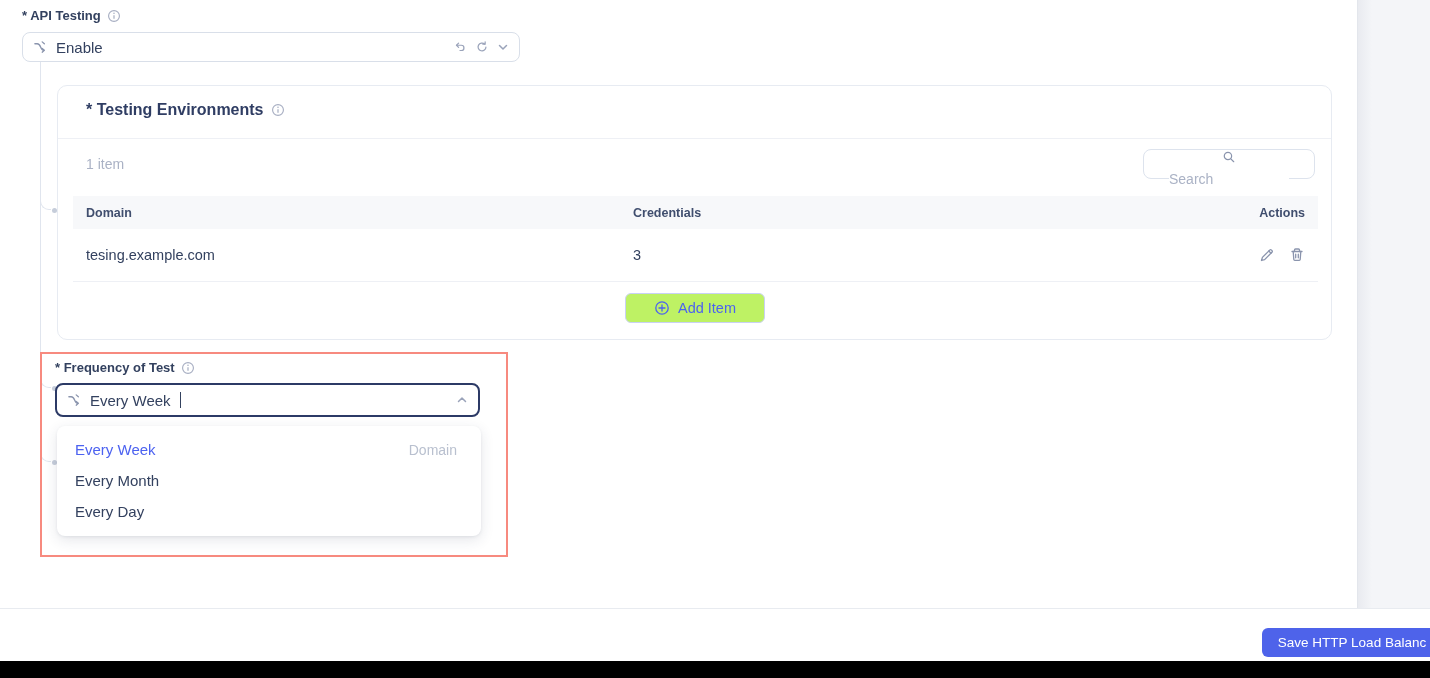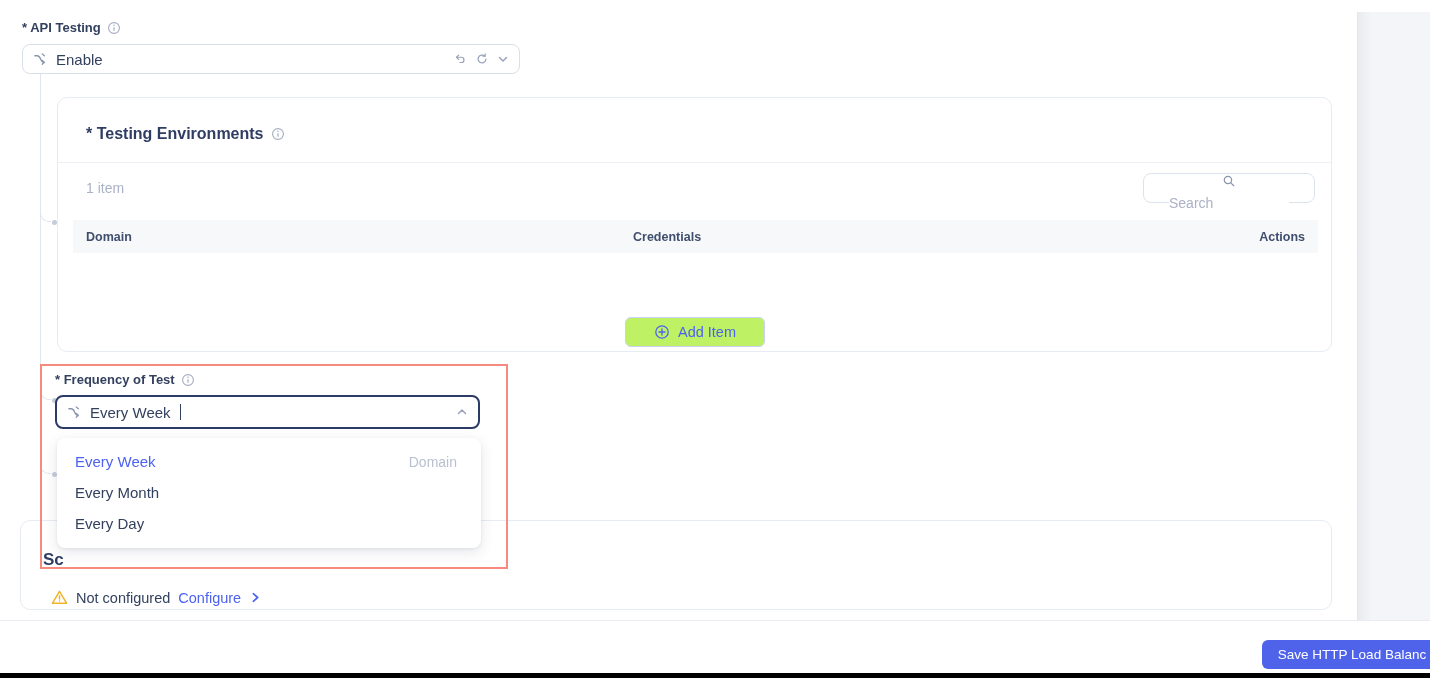--- a/index.html
+++ b/index.html
@@ -1,18 +1,18 @@
 <!DOCTYPE html>
 <html><head>
 <meta charset="utf-8">
 <style>
   * { margin:0; padding:0; box-sizing:border-box; }
   html,body { width:1430px; height:678px; overflow:hidden; background:#fff;
     font-family:"Liberation Sans", sans-serif; color:#33415f; }
-  .abs { position:absolute;margin-top:12px; }
+  .abs { position:absolute; }
   #stage { position:relative; width:1430px; height:678px; background:#fff; }
 
   
   .right-panel { left:1357px; top:0; width:73px; height:609px;
     background:linear-gradient(to right,#e9ebf0 0,#f4f5f8 14px,#f4f5f8 100%);
     border-left:1px solid #e3e6ec; }
 
   
   .field-label { font-size:13px; font-weight:bold; color:#33415f; display:flex; align-items:center; gap:6px; }
 
@@ -161,20 +161,40 @@
       </span>
       <input type="text" placeholder="Search" style="">
     </div>
 
     <div class="abs tbl-head" style="left:15px; top:110px; width:1245px; height:33px;">
       <div class="col-domain">Domain</div>
       <div class="col-cred">Credentials</div>
       <div class="col-actions">Actions</div>
     </div>
 
+    <div class="abs tbl-row" style="left:15px; top:143px; width:1245px; height:53px;">
+      <div class="col-domain">tesing.example.com</div>
+      <div class="col-cred">3</div>
+      <div class="row-actions">
+        <span>
+          <svg width="16" height="16" viewBox="0 0 16 16" fill="none" stroke="#8a94ad" stroke-width="1.3" stroke-linecap="round" stroke-linejoin="round">
+              <path d="M2.5 13.5l.9-3.1 7.3-7.3a1.3 1.3 0 0 1 1.8 0l.4.4a1.3 1.3 0 0 1 0 1.8l-7.3 7.3-3.1.9z"></path>
+              <path d="M9.8 4l2.2 2.2"></path>
+            </svg>
+        </span>
+        <span>
+          <svg width="16" height="16" viewBox="0 0 16 16" fill="none" stroke="#8a94ad" stroke-width="1.3" stroke-linecap="round" stroke-linejoin="round">
+              <path d="M3 4.5h10"></path>
+              <path d="M5.5 4.5V3a1 1 0 0 1 1-1h3a1 1 0 0 1 1 1v1.5"></path>
+              <path d="M4.2 4.5l.6 8a1 1 0 0 0 1 .9h4.4a1 1 0 0 0 1-.9l.6-8"></path>
+              <path d="M6.7 7.2v3.6M9.3 7.2v3.6"></path>
+            </svg>
+        </span>
+      </div>
+    </div>
 
     <button class="add-item-btn abs" style="left:567px; top:207px; width:140px; height:30px;">
       <span>
         <svg width="16" height="16" viewBox="0 0 16 16" fill="none" stroke="#4c62f0" stroke-width="1.3" stroke-linecap="round">
             <circle cx="8" cy="8" r="6.2"></circle>
             <line x1="8" y1="5" x2="8" y2="11"></line>
             <line x1="5" y1="8" x2="11" y2="8"></line>
           </svg>
       </span>
       <span>Add Item</span>
@@ -218,39 +238,20 @@
       <span class="opt-tag">Domain</span>
     </div>
     <div class="dd-option">
       <span class="opt-label">Every Month</span>
     </div>
     <div class="dd-option">
       <span class="opt-label">Every Day</span>
     </div>
   </div>
 
-  <div class="abs card" style="left:20px; top:508px; width:1312px; height:90px; z-index:10;">
-    <div class="section-heading abs" style="left:22px; top:17px;">Sc</div>
-    <div class="warn-row abs" style="left:30px; top:56px;">
-      <span>
-        <svg width="17" height="17" viewBox="0 0 16 16" fill="none" stroke="#f0b429" stroke-width="1.4" stroke-linecap="round" stroke-linejoin="round">
-            <path d="M8 2.2L14.6 13.4H1.4L8 2.2z"></path>
-            <line x1="8" y1="6.4" x2="8" y2="9.4"></line>
-            <circle cx="8" cy="11.4" r="0.7" fill="#f0b429" stroke="none"></circle>
-          </svg>
-      </span>
-      <span>Not configured</span>
-      <span class="link-blue">Configure</span>
-      <span>
-        <svg width="13" height="13" viewBox="0 0 12 12" fill="none" stroke="#4c62f0" stroke-width="1.6" stroke-linecap="round" stroke-linejoin="round">
-            <path d="M4 2.5L8 6l-4 3.5"></path>
-          </svg>
-      </span>
-    </div>
-  </div>
 
   <div class="abs page-divider"></div>
 
   <button class="abs save-btn">Save HTTP Load Balanc</button>
 
   <div class="abs black-bar"></div>
 
 </div>
 
 </body></html>

